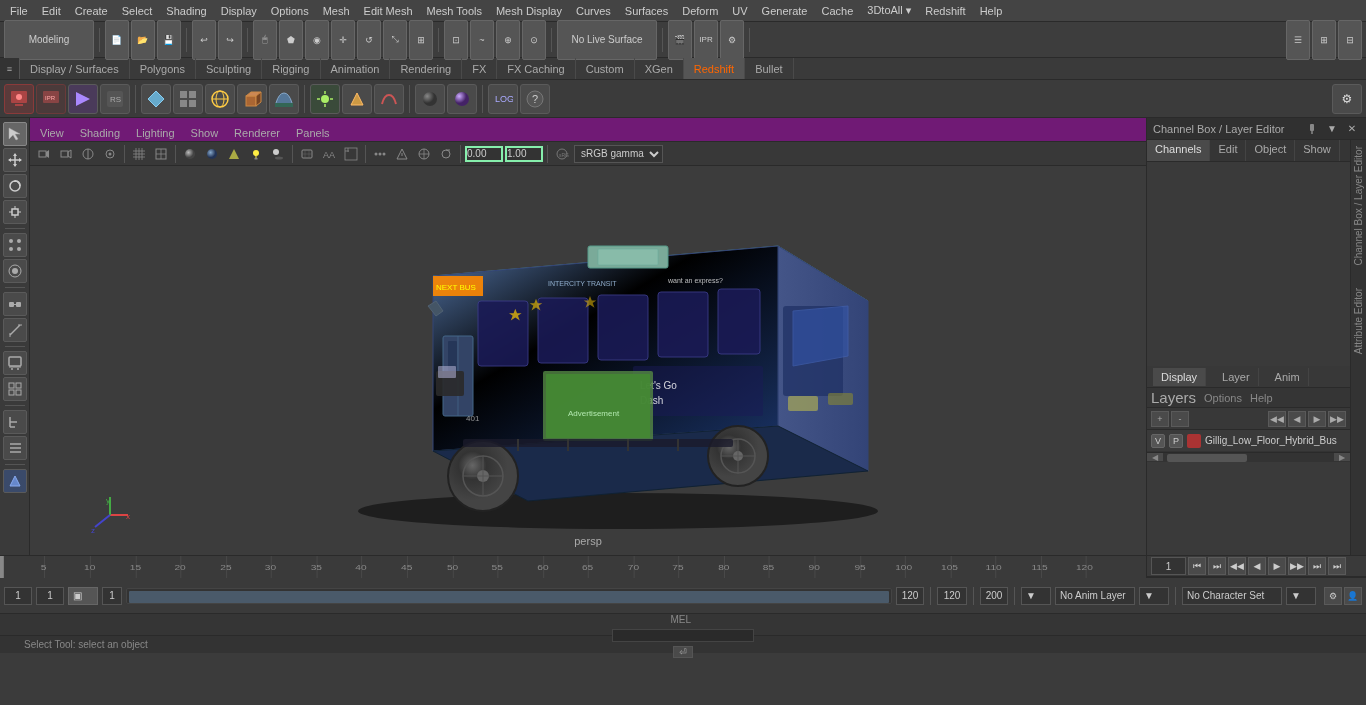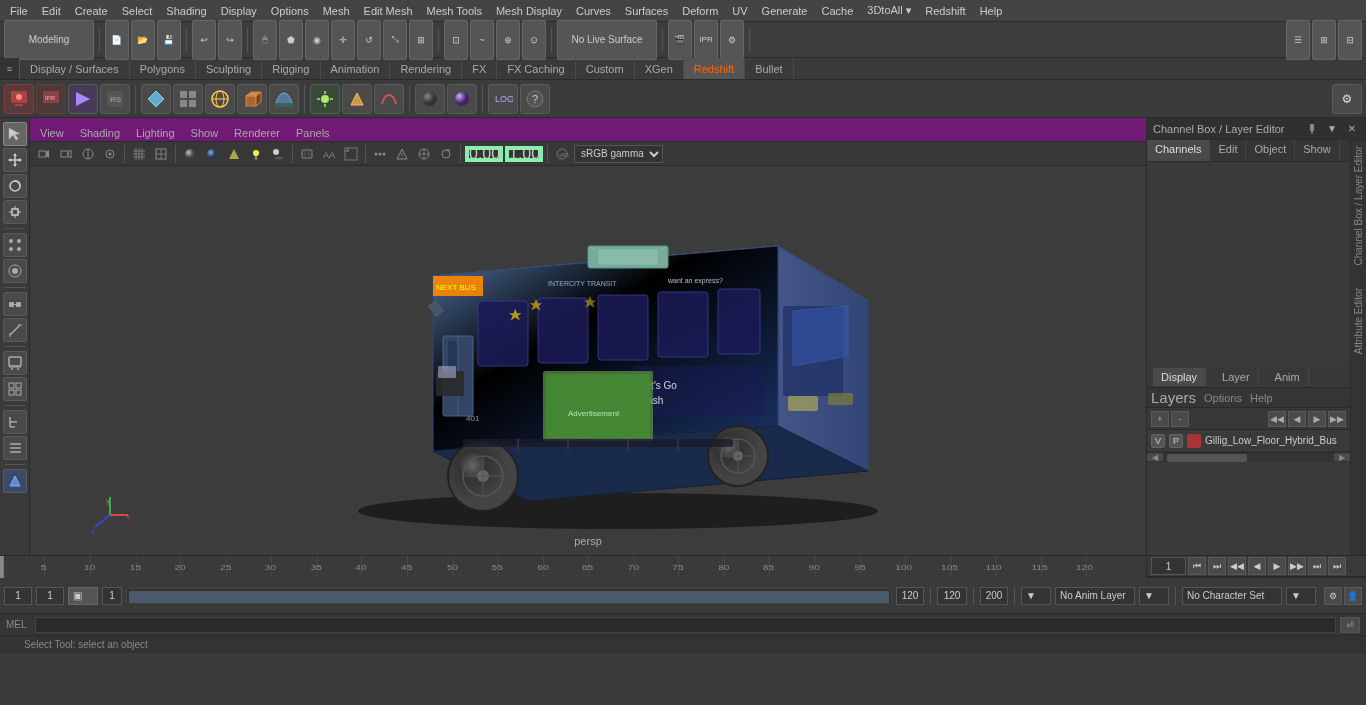--- a/index.html
+++ b/index.html
@@ -194,24 +194,23 @@
     .vp-icon-separator {
       width: 1px;
       height: 18px;
       background: #555;
       margin: 0 2px;
     }
     .vp-value-input {
       width: 40px;
       height: 16px;
       background: #333;
-      border: 4px solid #86efac;
+      border: 2px solid #86efac;
       color: #ccc;
-      font-size: 16px;
-      text-align: center;
+      font-size: 10px;
     }
     .vp-dropdown {
       height: 18px;
       background: #333;
       border: 1px solid #555;
       color: #ccc;
       font-size: 10px;
       padding: 0 2px;
     }
 
@@ -408,20 +407,21 @@
 
     
     .command-line {
       height: 22px;
       background: #353535;
       border-top: 1px solid #2a2a2a;
       display: flex;
       align-items: center;
       padding: 0 6px;
       gap: 4px;
+      flex-direction: column;
     }
     .cmd-type-label {
       font-size: 10px;
       color: #888;
       min-width: 25px;
     }
     .cmd-input {
       flex: 1;
       height: 16px;
       background: #2a2a2a;

